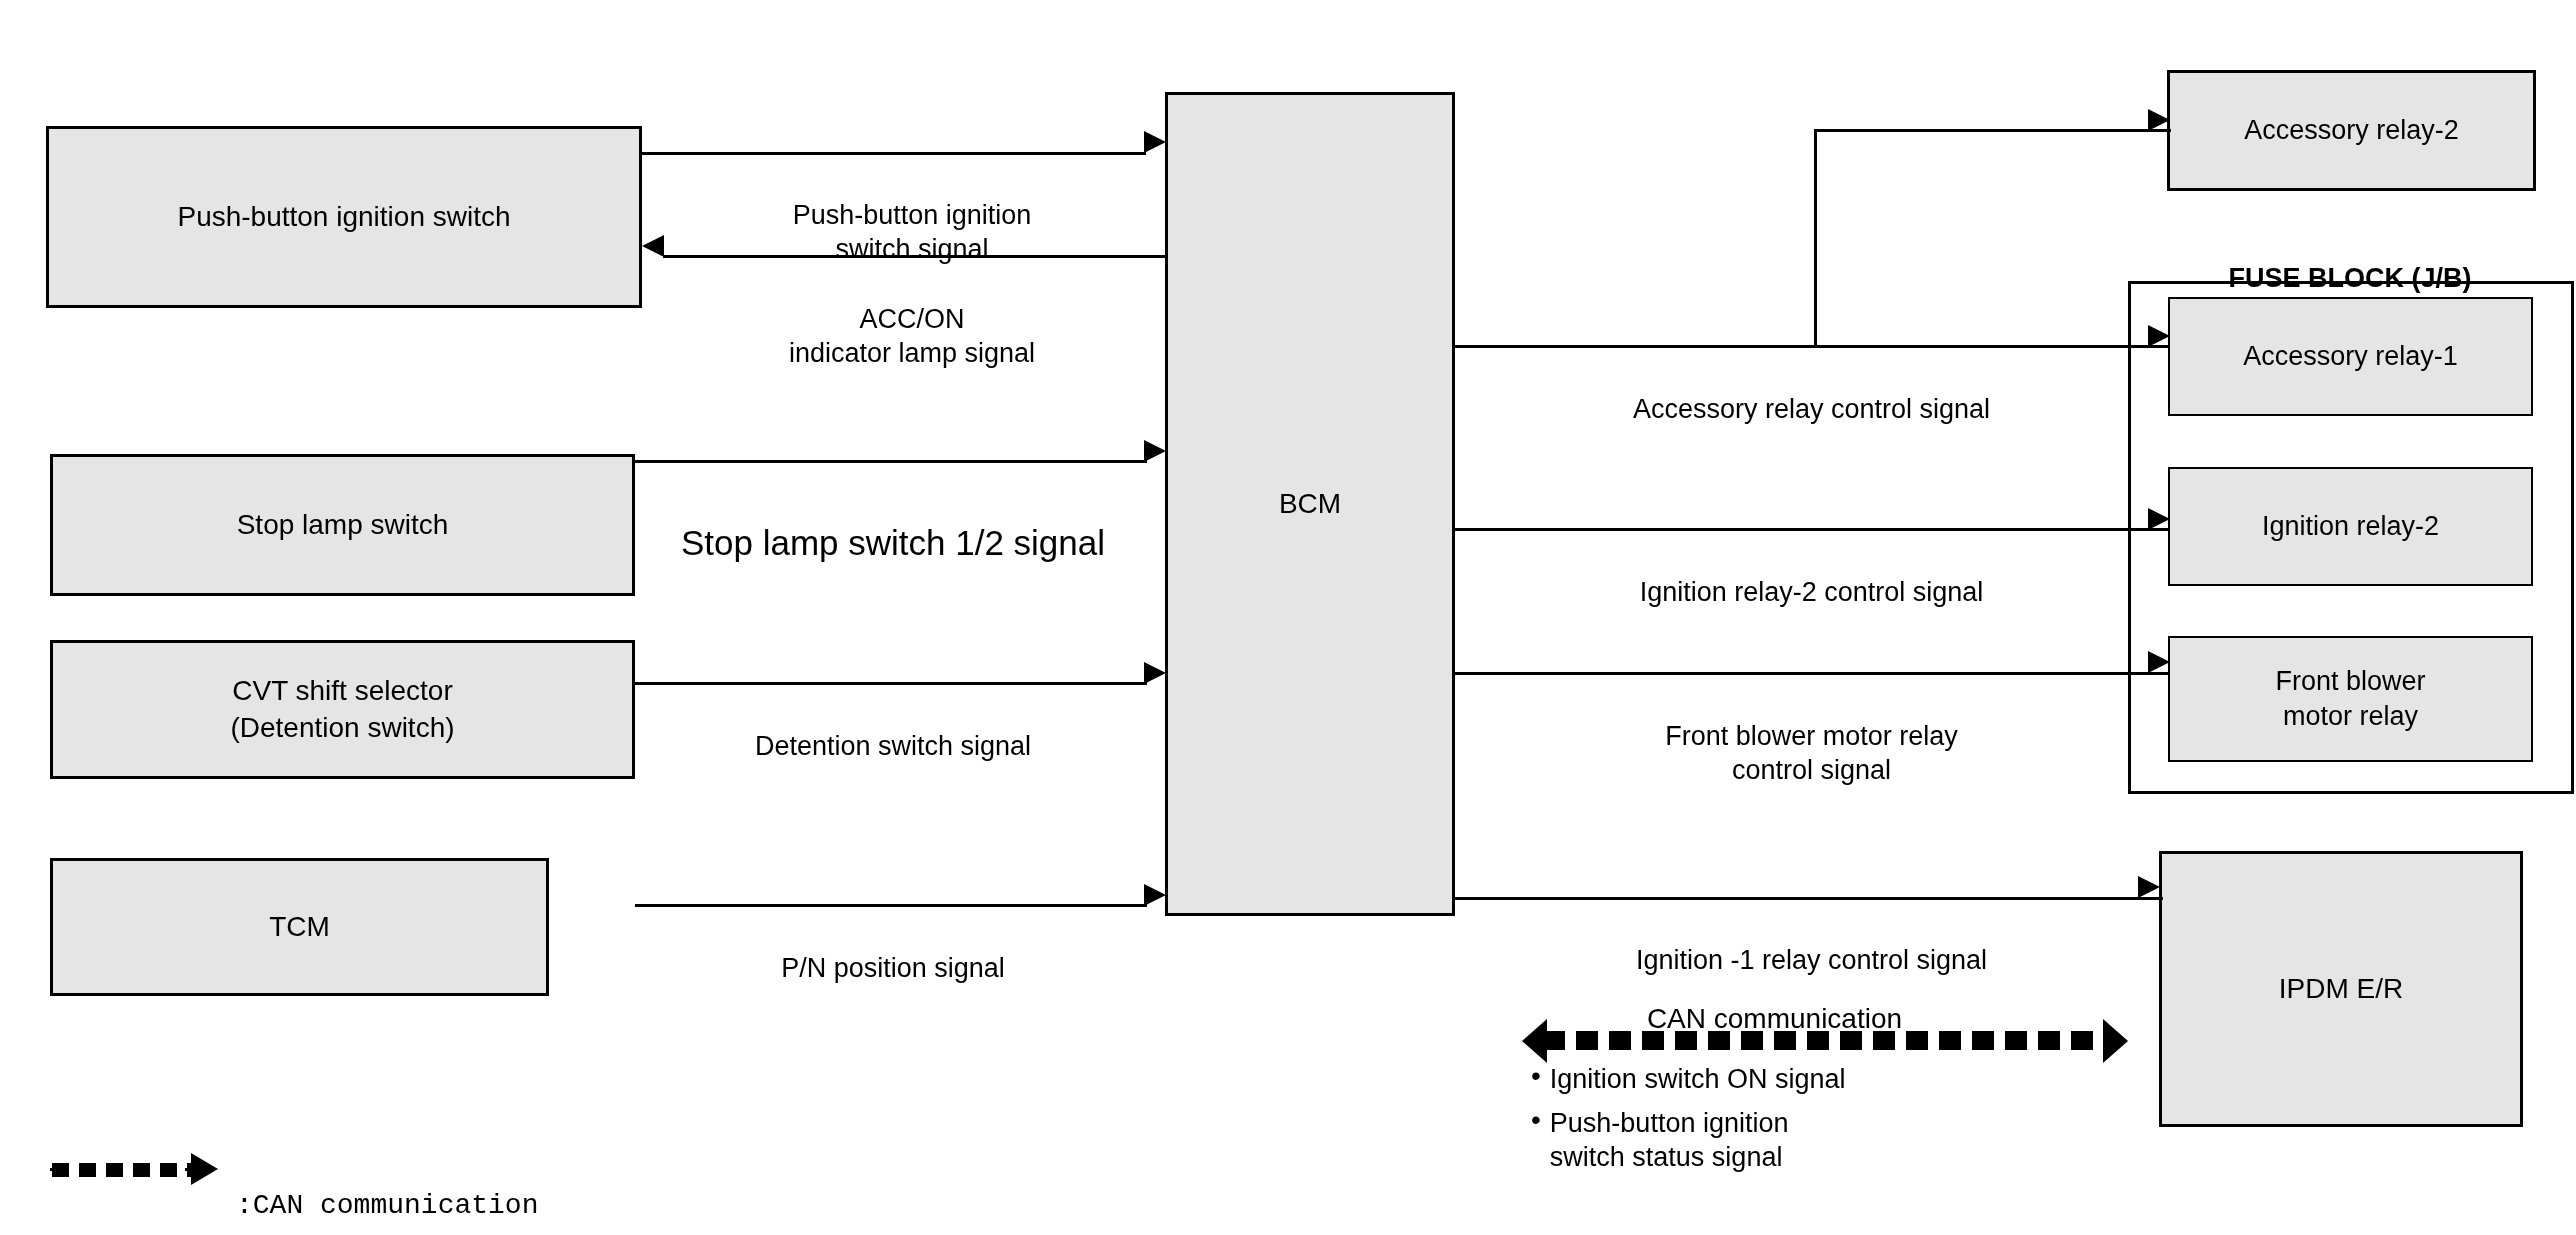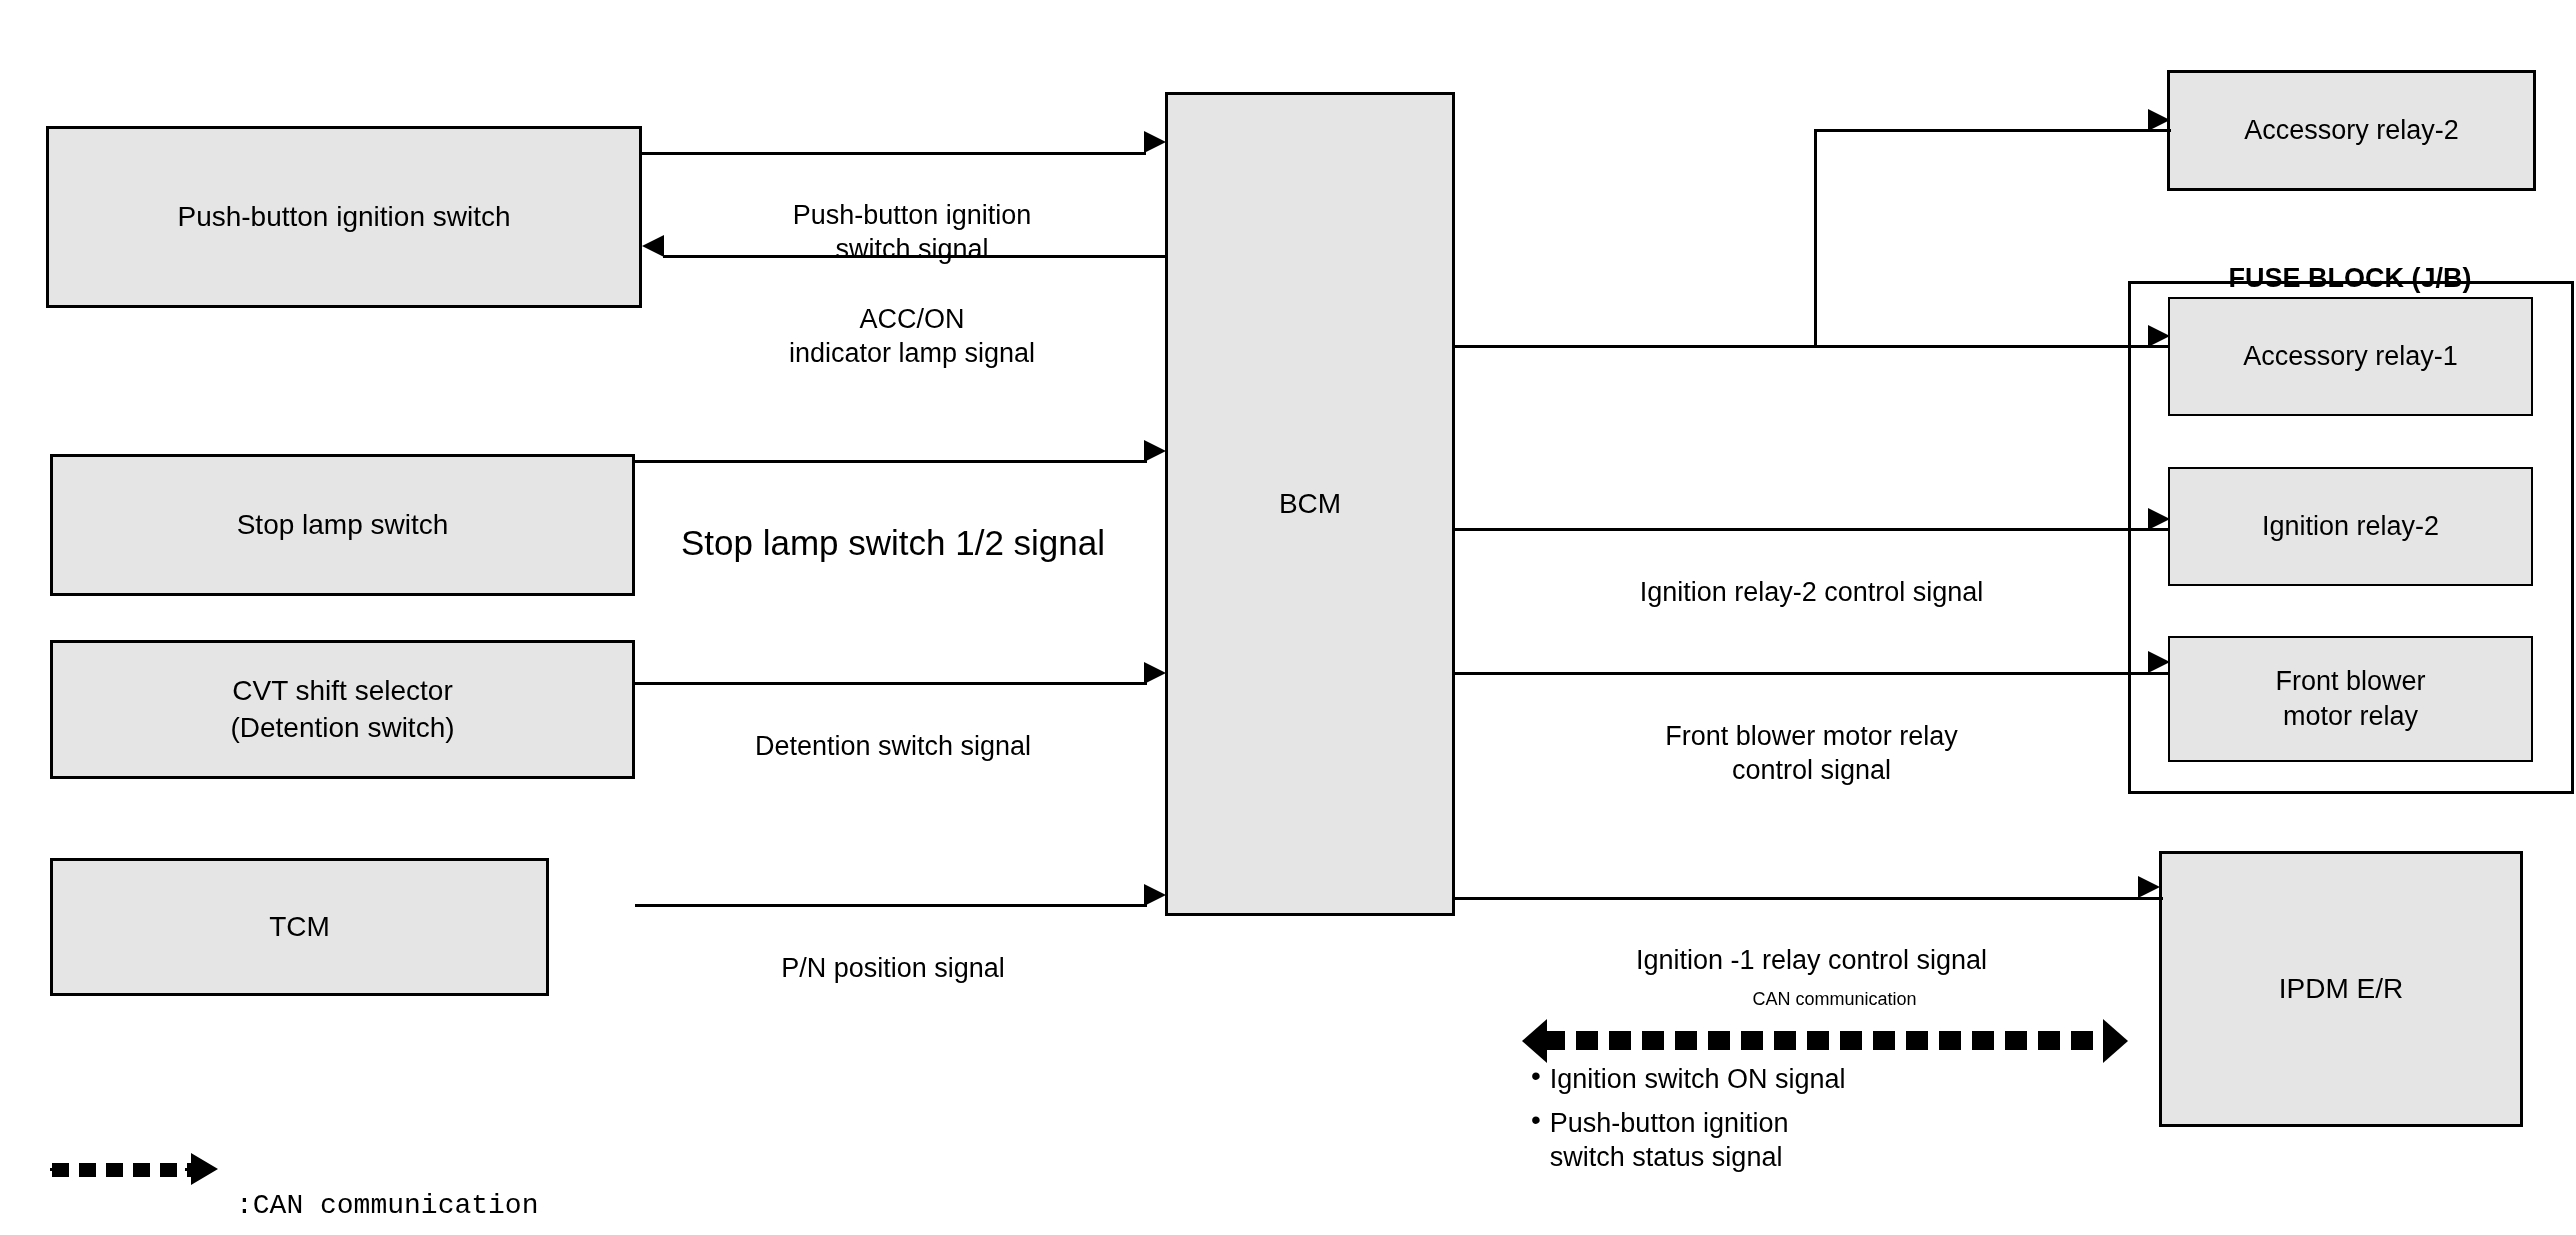--- a/index.html
+++ b/index.html
@@ -180,41 +180,44 @@
   <div class="txt" style="left:638px;top:916px;width:510px;font-size:27px;">
     <span>P/N position signal</span>
   </div>
 
   <div class="hline" style="left:1455px;top:345px;width:714px;"></div>
   <div class="arrow-r" style="left:2148px;top:325px;"></div>
 
   <div class="vline" style="left:1814px;top:131px;height:217px;"></div>
   <div class="hline" style="left:1814px;top:129px;width:357px;"></div>
   <div class="arrow-r" style="left:2148px;top:109px;"></div>
+  <div class="txt" style="left:1467px;top:357px;width:689px;font-size:27px;">
+    <span>Accessory relay control signal</span>
+  </div>
 
   <div class="hline" style="left:1455px;top:528px;width:714px;"></div>
   <div class="arrow-r" style="left:2148px;top:508px;"></div>
   <div class="txt" style="left:1467px;top:540px;width:689px;font-size:27px;">
     <span>Ignition relay-2 control signal</span>
   </div>
 
   <div class="hline" style="left:1455px;top:672px;width:714px;"></div>
   <div class="arrow-r" style="left:2148px;top:651px;"></div>
   <div class="txt" style="left:1467px;top:684px;width:689px;font-size:27px;">
     <span>Front blower motor relay
 control signal</span>
   </div>
 
   <div class="hline" style="left:1455px;top:897px;width:708px;"></div>
   <div class="arrow-r" style="left:2138px;top:876px;"></div>
   <div class="txt" style="left:1467px;top:908px;width:689px;font-size:27px;">
     <span>Ignition -1 relay control signal</span>
   </div>
 
-  <div class="txt" style="left:1490px;top:965px;width:689px;font-size:18px;">
+  <div class="txt" style="left:1430px;top:965px;width:689px;font-size:28px;">
     <span>CAN communication</span>
   </div>
   <div class="can-bus" style="left:1543px;top:1031px;width:561px;"></div>
   <div class="arrow-l" style="left:1522px;top:1019px;border-top-width:22px;border-bottom-width:22px;border-right-width:25.5px;"></div>
   <div class="arrow-r" style="left:2103px;top:1019px;border-top-width:22px;border-bottom-width:22px;border-left-width:25.5px;"></div>
 
   <div class="bullet-list" style="left:1531px;top:1062px;width:600px;font-size:27px;">
     <div class="bullet-row">
       <span class="bullet-dot">•</span>
       <span class="bullet-text">Ignition switch ON signal</span>

